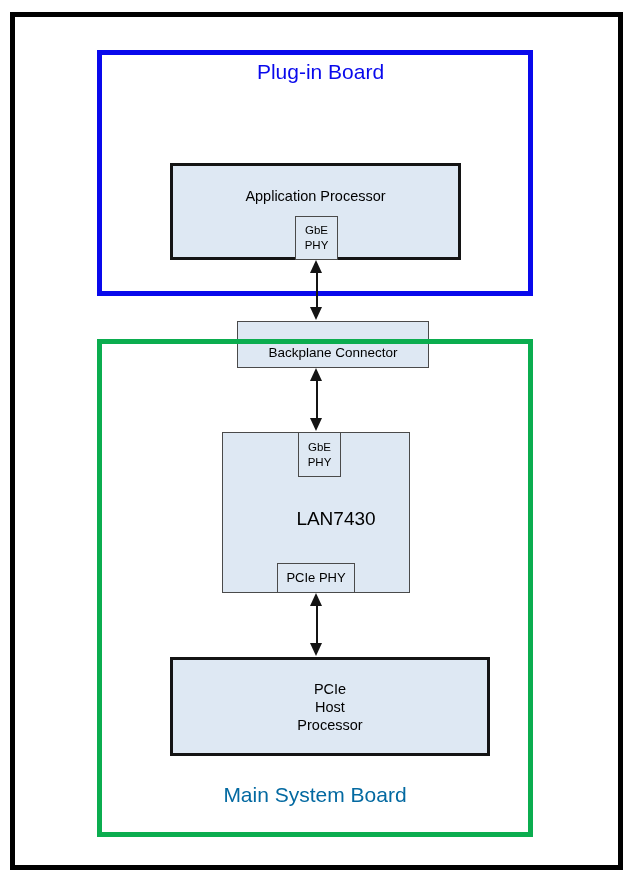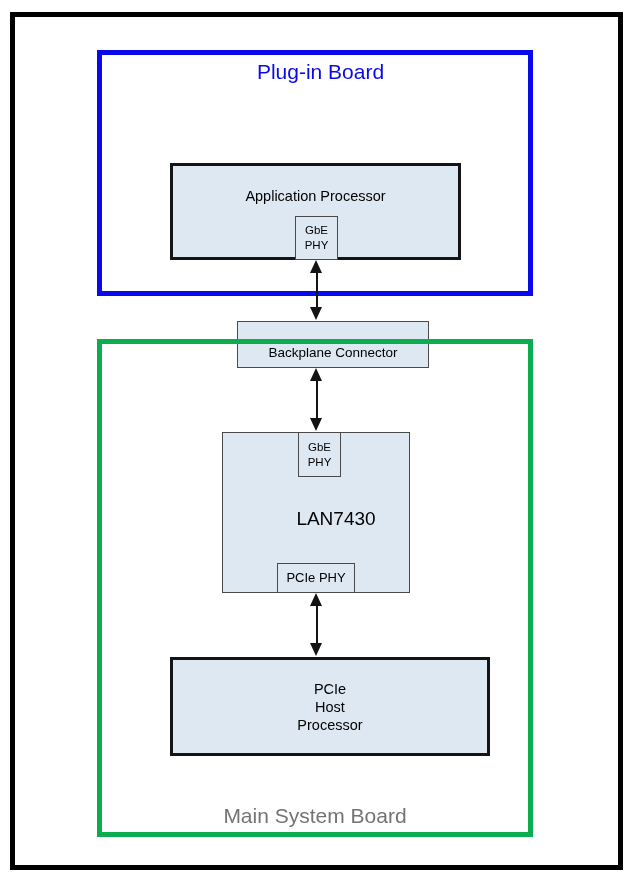--- a/index.html
+++ b/index.html
@@ -37,21 +37,21 @@
   }
 
   .board-title {
     left: 97px; width: 436px;
     text-align: center;
     font-size: 21px;
     line-height: 24px;
     z-index: 1;
   }
   .plugin-title { top: 60px; color: #0909ec; padding-left: 11px; }
-  .main-title   { top: 804px; color: #737373; z-index: 3; }
+  .main-title   { top: 783px; color: #0369a1; z-index: 3; }
 
   
   .node {
     background: #dee8f3;
   }
   .thick { border: 3px solid #141414; }
   .thin  { border: 1px solid #4a4a4a; }
 
   .app-box {
     left: 170px; top: 163px; width: 291px; height: 97px;

